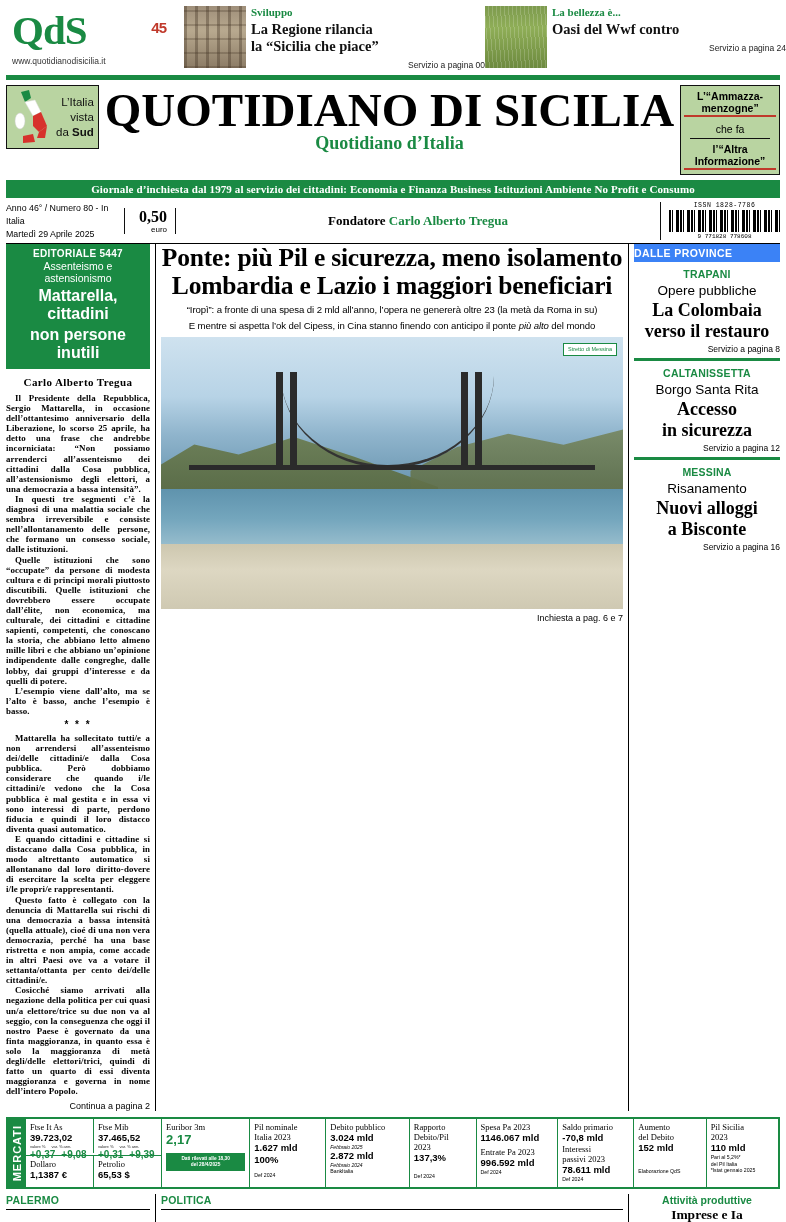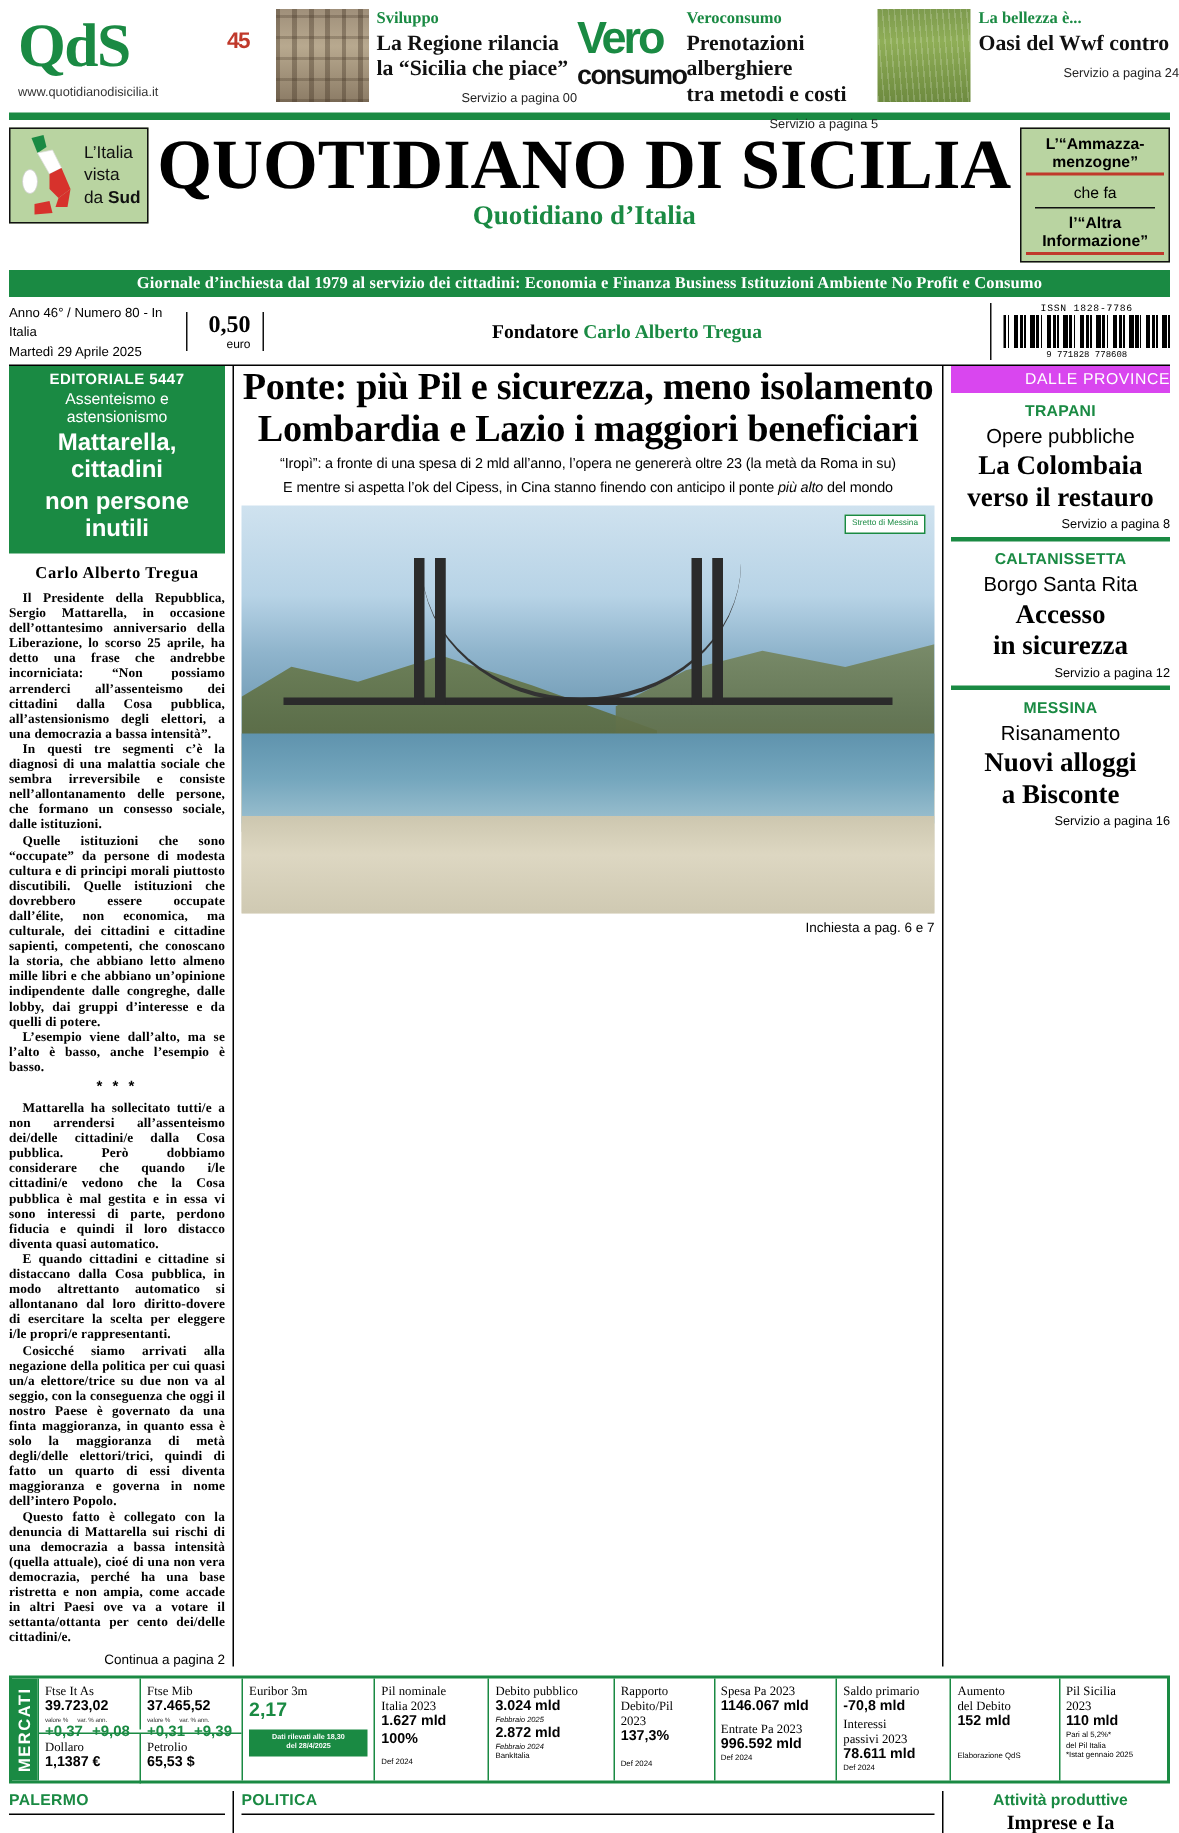--- a/index.html
+++ b/index.html
@@ -75,21 +75,21 @@
 
   
   .masthead { display: flex; align-items: stretch; padding: 5px 6px 0 6px; gap: 6px; }
   .italy-box {
     width: 102px; height: 64px; border: 1.5px solid #111; background: #b9d4a1;
     display: flex; align-items: center; padding: 3px 4px; gap: 3px;
   }
   .italy-map { width: 42px; height: 58px; flex: none; position: relative; }
   .italy-words {
     font-family: "Liberation Sans", sans-serif; font-size: 11.5px;
-    line-height: 15px; color: #111; flex: 1;
+    line-height: 15px; color: #111; text-align: right; flex: 1;
   }
   .italy-words b { font-weight: bold; }
   .title-wrap { flex: 1; text-align: center; }
   .paper-title {
     font-family: "Liberation Serif", serif; font-weight: bold;
     font-size: 47px; line-height: 50px; letter-spacing: 0px; color: #000;
     white-space: nowrap; transform: scaleX(1.0);
   }
   .paper-sub {
     font-family: "Liberation Serif", serif; font-weight: bold;
@@ -199,22 +199,22 @@
   }
   .photo-badge {
     position:absolute; right: 6px; top: 6px; background:#fff; border:1px solid #1a8a43;
     font-size: 5.5px; color:#1a8a43; padding: 2px 4px; line-height: 7px; text-align:center;
   }
   .photo-cap { text-align: right; font-size: 9px; margin-top: 4px; }
 
   
   .col-right { width: 152px; flex: none; padding-left: 5px; border-left: 1px solid #000; }
   .prov-bar {
-    background:#d946ef; color:#fff; text-align:right; font-size:10.5px;
-    font-weight:normal; padding: 3px 0; letter-spacing:.4px;
+    background:#3b82f6; color:#fff; text-align:left; font-size:10.5px;
+    font-weight:bold; padding: 3px 0; letter-spacing:.4px;
   }
   .prov-item { text-align:center; padding: 6px 0 4px 0; }
   .prov-city { color:#1a8a43; font-weight:bold; font-size:10.5px; letter-spacing:.2px; }
   .prov-over { font-size: 13.5px; line-height: 17px; margin-top: 2px; }
   .prov-head {
     font-family:"Liberation Serif",serif; font-weight:bold;
     font-size: 18px; line-height: 20px; margin-top: 1px;
   }
   .prov-ref { text-align:right; font-size: 8.5px; margin-top: 3px; }
   .prov-div { height: 3px; background:#1a8a43; }
@@ -279,32 +279,20 @@
     <div class="promo-item">
       <div class="promo-thumb bldg"></div>
       <div class="promo-text">
         <div class="promo-kicker">Sviluppo</div>
         <div class="promo-head">La Regione rilancia</div>
         <div class="promo-head">la “Sicilia che piace”</div>
         <div class="promo-ref">Servizio a pagina 00</div>
       </div>
     </div>
 
-    <div class="promo-item">
-      <div class="vero-logo">
-        <div class="vero-top">Vero</div>
-        <div class="vero-bot">consumo</div>
-      </div>
-      <div class="promo-text">
-        <div class="promo-kicker">Veroconsumo</div>
-        <div class="promo-head">Prenotazioni alberghiere</div>
-        <div class="promo-head">tra metodi e costi</div>
-        <div class="promo-ref">Servizio a pagina 5</div>
-      </div>
-    </div>
 
     <div class="promo-item">
       <div class="promo-thumb grass"></div>
       <div class="promo-text">
         <div class="promo-kicker">La bellezza è...</div>
         <div class="promo-head">Oasi del Wwf contro</div>
         <div class="promo-ref">Servizio a pagina 24</div>
       </div>
     </div>
   </div>
@@ -376,22 +364,22 @@
       </div>
       <div class="edi-author">Carlo Alberto Tregua</div>
       <div class="edi-body">
         <p>Il Presidente della Repubblica, Sergio Mattarella, in occasione dell’ottantesimo anniversario della Liberazione, lo scorso 25 aprile, ha detto una frase che andrebbe incorniciata: “Non possiamo arrenderci all’assenteismo dei cittadini dalla Cosa pubblica, all’astensionismo degli elettori, a una democrazia a bassa intensità”.</p>
         <p>In questi tre segmenti c’è la diagnosi di una malattia sociale che sembra irreversibile e consiste nell’allontanamento delle persone, che formano un consesso sociale, dalle istituzioni.</p>
         <p>Quelle istituzioni che sono “occupate” da persone di modesta cultura e di principi morali piuttosto discutibili. Quelle istituzioni che dovrebbero essere occupate dall’élite, non economica, ma culturale, dei cittadini e cittadine sapienti, competenti, che conoscano la storia, che abbiano letto almeno mille libri e che abbiano un’opinione indipendente dalle congreghe, dalle lobby, dai gruppi d’interesse e da quelli di potere.</p>
         <p>L’esempio viene dall’alto, ma se l’alto è basso, anche l’esempio è basso.</p>
         <div class="edi-stars">* * *</div>
         <p>Mattarella ha sollecitato tutti/e a non arrendersi all’assenteismo dei/delle cittadini/e dalla Cosa pubblica. Però dobbiamo considerare che quando i/le cittadini/e vedono che la Cosa pubblica è mal gestita e in essa vi sono interessi di parte, perdono fiducia e quindi il loro distacco diventa quasi automatico.</p>
         <p>E quando cittadini e cittadine si distaccano dalla Cosa pubblica, in modo altrettanto automatico si allontanano dal loro diritto-dovere di esercitare la scelta per eleggere i/le propri/e rappresentanti.</p>
+        <p>Questo fatto è collegato con la denuncia di Mattarella sui rischi di una democrazia a bassa intensità (quella attuale), cioé di una non vera democrazia, perché ha una base ristretta e non ampia, come accade in altri Paesi ove va a votare il settanta/ottanta per cento dei/delle cittadini/e.</p>
         <p>Cosicché siamo arrivati alla negazione della politica per cui quasi un/a elettore/trice su due non va al seggio, con la conseguenza che oggi il nostro Paese è governato da una finta maggioranza, in quanto essa è solo la maggioranza di metà degli/delle elettori/trici, quindi di fatto un quarto di essi diventa maggioranza e governa in nome dell’intero Popolo.</p>
-        <p>Questo fatto è collegato con la denuncia di Mattarella sui rischi di una democrazia a bassa intensità (quella attuale), cioé di una non vera democrazia, perché ha una base ristretta e non ampia, come accade in altri Paesi ove va a votare il settanta/ottanta per cento dei/delle cittadini/e.</p>
       </div>
       <div class="edi-cont">Continua a pagina 2</div>
     </div>
 
     <div class="col-center">
       <div class="main-head">Ponte: più Pil e sicurezza, meno isolamento</div>
       <div class="main-head">Lombardia e Lazio i maggiori beneficiari</div>
       <div class="main-deck">“Iropì”: a fronte di una spesa di 2 mld all’anno, l’opera ne genererà oltre 23 (la metà da Roma in su)</div>
       <div class="main-deck"><span>E mentre si aspetta l’ok del Cipess, in Cina stanno finendo con anticipo il ponte </span><i>più alto</i><span> del mondo</span></div>
 

